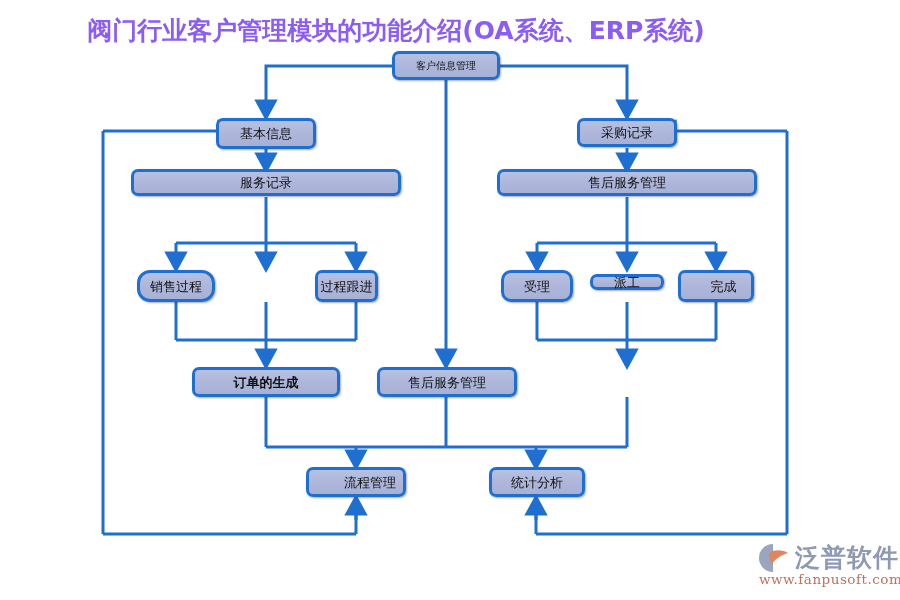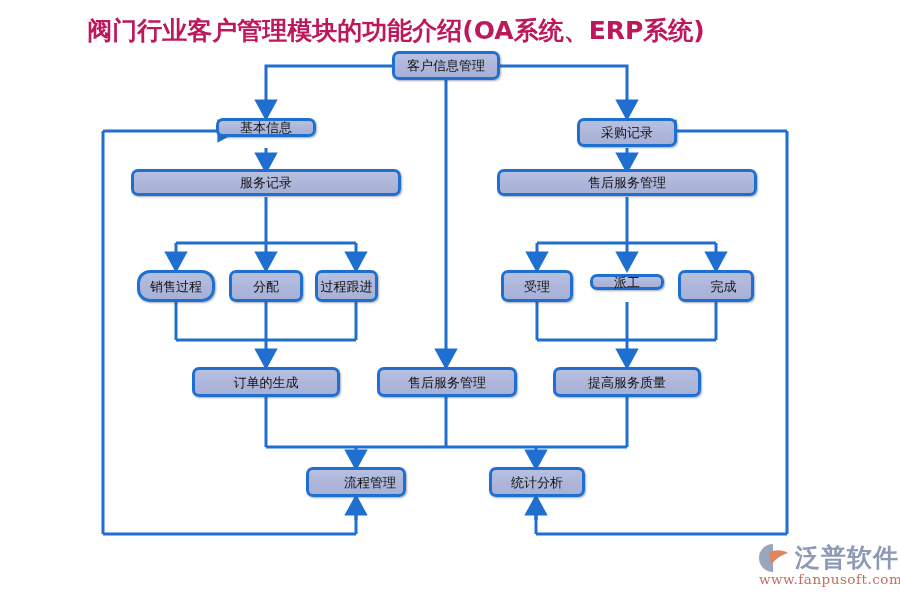--- a/index.html
+++ b/index.html
@@ -6,39 +6,39 @@
   html,body{margin:0;padding:0;}
   body{
     width:900px;height:600px;background:#ffffff;
     font-family:"DejaVu Sans","Liberation Sans",sans-serif;
     overflow:hidden;position:relative;
   }
   #canvas{position:relative;width:900px;height:600px;}
 
   #title{
     position:absolute;left:0;top:14px;width:792px;text-align:center;
-    font-size:25px;font-weight:bold;color:#be185d;letter-spacing:0px;
+    font-size:25px;font-weight:bold;color:#8b5cf6;letter-spacing:0px;
     font-family:"DejaVu Sans","Liberation Sans",sans-serif;
     white-space:nowrap;
   }
 
   svg#wires{position:absolute;left:0;top:0;width:900px;height:600px;}
 
   .node{
     position:absolute;box-sizing:border-box;
     background:linear-gradient(180deg,#b8c0e0 0%,#adb6da 55%,#a7b1d6 100%);
     border:3px solid #1f6fd0;border-radius:7px;
     display:flex;align-items:center;justify-content:center;
     color:#111;font-size:13px;line-height:1;
     font-family:"DejaVu Sans","Liberation Sans",sans-serif;
     box-shadow:1px 1px 2px rgba(60,70,110,.45);
     white-space:nowrap;
   }
   .node.small{font-size:13px;}
-  .node.root{font-size:13px;text-align:center;}
+  .node.root{font-size:10px;text-align:center;}
 
   #logo{
     position:absolute;left:757px;top:541px;width:136px;height:48px;text-align:center;
   }
   #logo .mark{
     position:absolute;left:0;top:2px;width:34px;height:30px;
   }
   #logo .brand{
     position:absolute;left:38px;top:0px;
     font-size:25px;font-weight:bold;color:#8e99b4;letter-spacing:1px;
@@ -118,37 +118,35 @@
       <path d="M787,131 L661,131" marker-end="url(#arr)"></path>
 
       <path d="M356,520 L356,500" marker-end="url(#arr)"></path>
       <path d="M536,520 L536,500" marker-end="url(#arr)"></path>
 
     </g>
   </svg>
 
   <div class="node root" style="left:392px;top:51px;width:108px;height:29px;">客户信息管理</div>
 
-  <div class="node" style="left:216px;top:118px;width:100px;height:19px;">基本信息</div>
+  <div class="node" style="left:216px;top:118px;width:100px;height:31px;">基本信息</div>
   <div class="node" style="left:131px;top:169px;width:270px;height:27px;">服务记录</div>
 
   <div class="node" style="left:577px;top:118px;width:100px;height:29px;">采购记录</div>
   <div class="node" style="left:497px;top:169px;width:260px;height:27px;">售后服务管理</div>
 
   <div class="node small" style="left:137px;top:270px;width:78px;height:32px;border-radius:13px;">销售过程</div>
-  <div class="node small" style="left:229px;top:270px;width:74px;height:32px;">分配</div>
   <div class="node small" style="left:315px;top:270px;width:63px;height:32px;">过程跟进</div>
 
-  <div class="node small" style="left:501px;top:270px;width:72px;height:32px;">受理</div>
+  <div class="node small" style="left:501px;top:270px;width:72px;height:32px;border-radius:10px;">受理</div>
   <div class="node small" style="left:590px;top:274px;width:74px;height:16px;">派工</div>
   <div class="node small" style="left:678px;top:270px;width:76px;height:32px;padding-left:15px;">完成</div>
 
-  <div class="node" style="left:192px;top:367px;width:148px;height:30px;">订单的生成</div>
+  <div class="node" style="left:192px;top:367px;width:148px;height:30px;font-weight:bold;">订单的生成</div>
   <div class="node" style="left:377px;top:367px;width:140px;height:30px;">售后服务管理</div>
-  <div class="node" style="left:553px;top:367px;width:148px;height:30px;">提高服务质量</div>
 
   <div class="node" style="left:306px;top:467px;width:100px;height:30px;padding-left:28px;">流程管理</div>
   <div class="node" style="left:489px;top:467px;width:96px;height:30px;">统计分析</div>
 
   <div id="logo">
     <svg class="mark" viewBox="0 0 34 30" xmlns="http://www.w3.org/2000/svg">
       <path d="M2,15 A14,14 0 0 1 16,1 L16,29 A14,14 0 0 1 2,15 Z" fill="#9aa6bd"></path>
       <path d="M12,10 C18,6 26,7 31,10 C25,12 19,15 15,21 C13,18 12,14 12,10 Z" fill="#e0865f"></path>
     </svg>
     <div class="brand">泛普软件</div>

